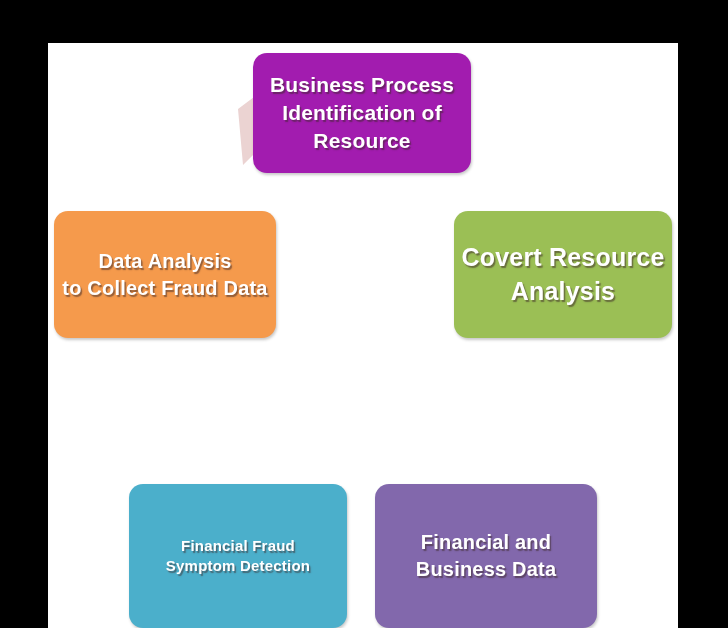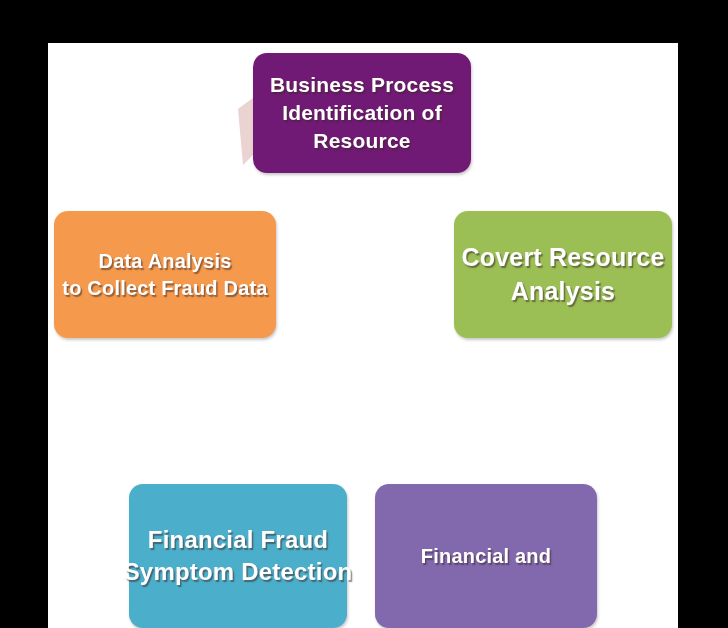--- a/index.html
+++ b/index.html
@@ -75,21 +75,21 @@
     font-size: 25px;
   }
   #node-financial-business {
     left: 327px;  top: 441px;  width: 222px; height: 144px;
     background: #8268AC;
     font-size: 20px;
   }
   #node-financial-fraud {
     left: 81px;   top: 441px;  width: 218px; height: 144px;
     background: #4BAFCB;
-    font-size: 24px;
+    font-size: 15px;
   }
   #node-data-analysis {
     left: 6px;    top: 168px;  width: 222px; height: 127px;
     background: #F59A4C;
     font-size: 20px;
   }
 </style>
 </head>
 <body>
 
@@ -98,33 +98,34 @@
   <div id="canvas" style="background: rgb(255, 255, 255);">
 
     <svg id="ring-layer" viewBox="0 0 630 585" preserveAspectRatio="none">
 
       <path d="M 232 75
                A 243 243 0 1 1 232 75 Z" fill="none" stroke="#EBD3D2" stroke-width="30" stroke-dasharray="1200 330" stroke-dashoffset="55" transform="rotate(-2 315 300)"></path>
 
       <polygon points="206,54 258,72 229,88 243,120 211,106 195,122 190,66" fill="#EBD3D2"></polygon>
     </svg>
 
-    <div class="node" id="node-business-process" style="background: #701a75; color: rgb(255, 255, 255);">
+    <div class="node" id="node-business-process" style="background: #a21caf; color: rgb(255, 255, 255);">
       <span class="line">Business Process</span>
       <span class="line">Identification of</span>
       <span class="line">Resource</span>
     </div>
 
     <div class="node" id="node-covert-resource" style="background: rgb(155, 191, 85); color: rgb(255, 255, 255);">
       <span class="line">Covert Resource</span>
       <span class="line">Analysis</span>
     </div>
 
     <div class="node" id="node-financial-business" style="background: rgb(130, 104, 172); color: rgb(255, 255, 255); border-radius: 14px;">
       <span class="line">Financial and</span>
+      <span class="line">Business Data</span>
     </div>
 
     <div class="node" id="node-financial-fraud" style="background: rgb(75, 175, 203); color: rgb(255, 255, 255);">
       <span class="line">Financial Fraud</span>
       <span class="line">Symptom Detection</span>
     </div>
 
     <div class="node" id="node-data-analysis" style="background: rgb(245, 154, 76); color: rgb(255, 255, 255); text-align: right;">
       <span class="line">Data Analysis</span>
       <span class="line">to Collect Fraud Data</span>

